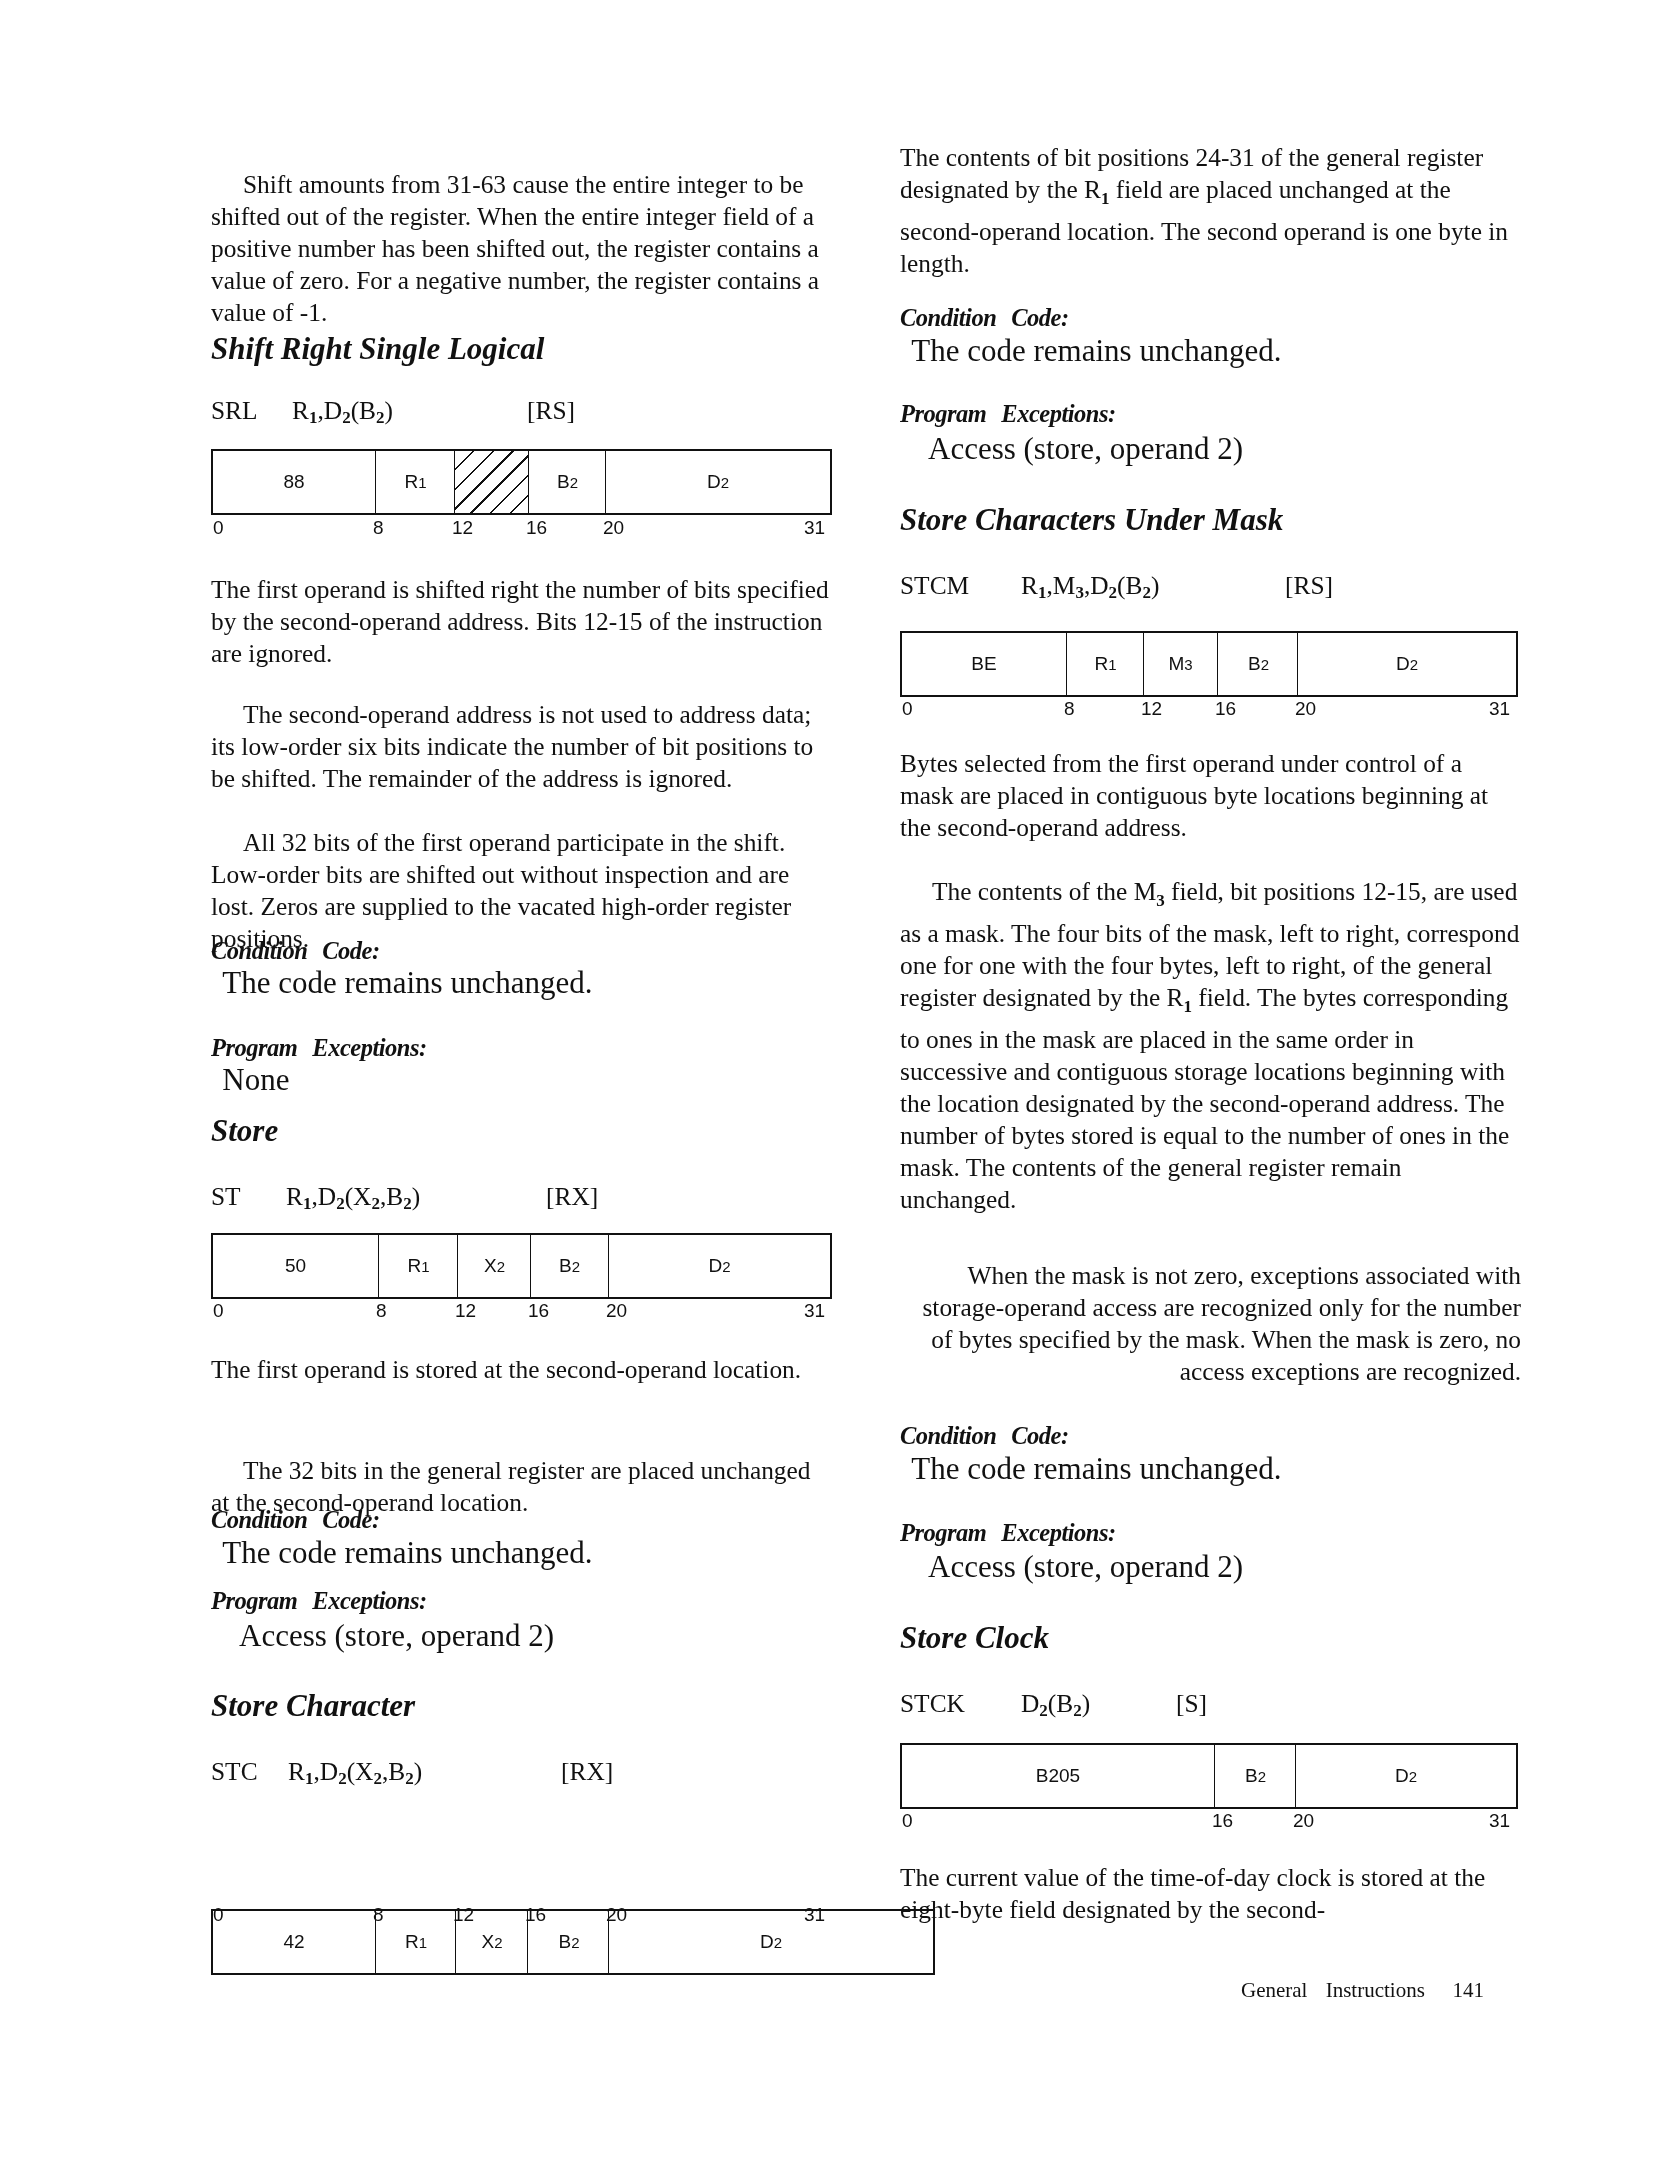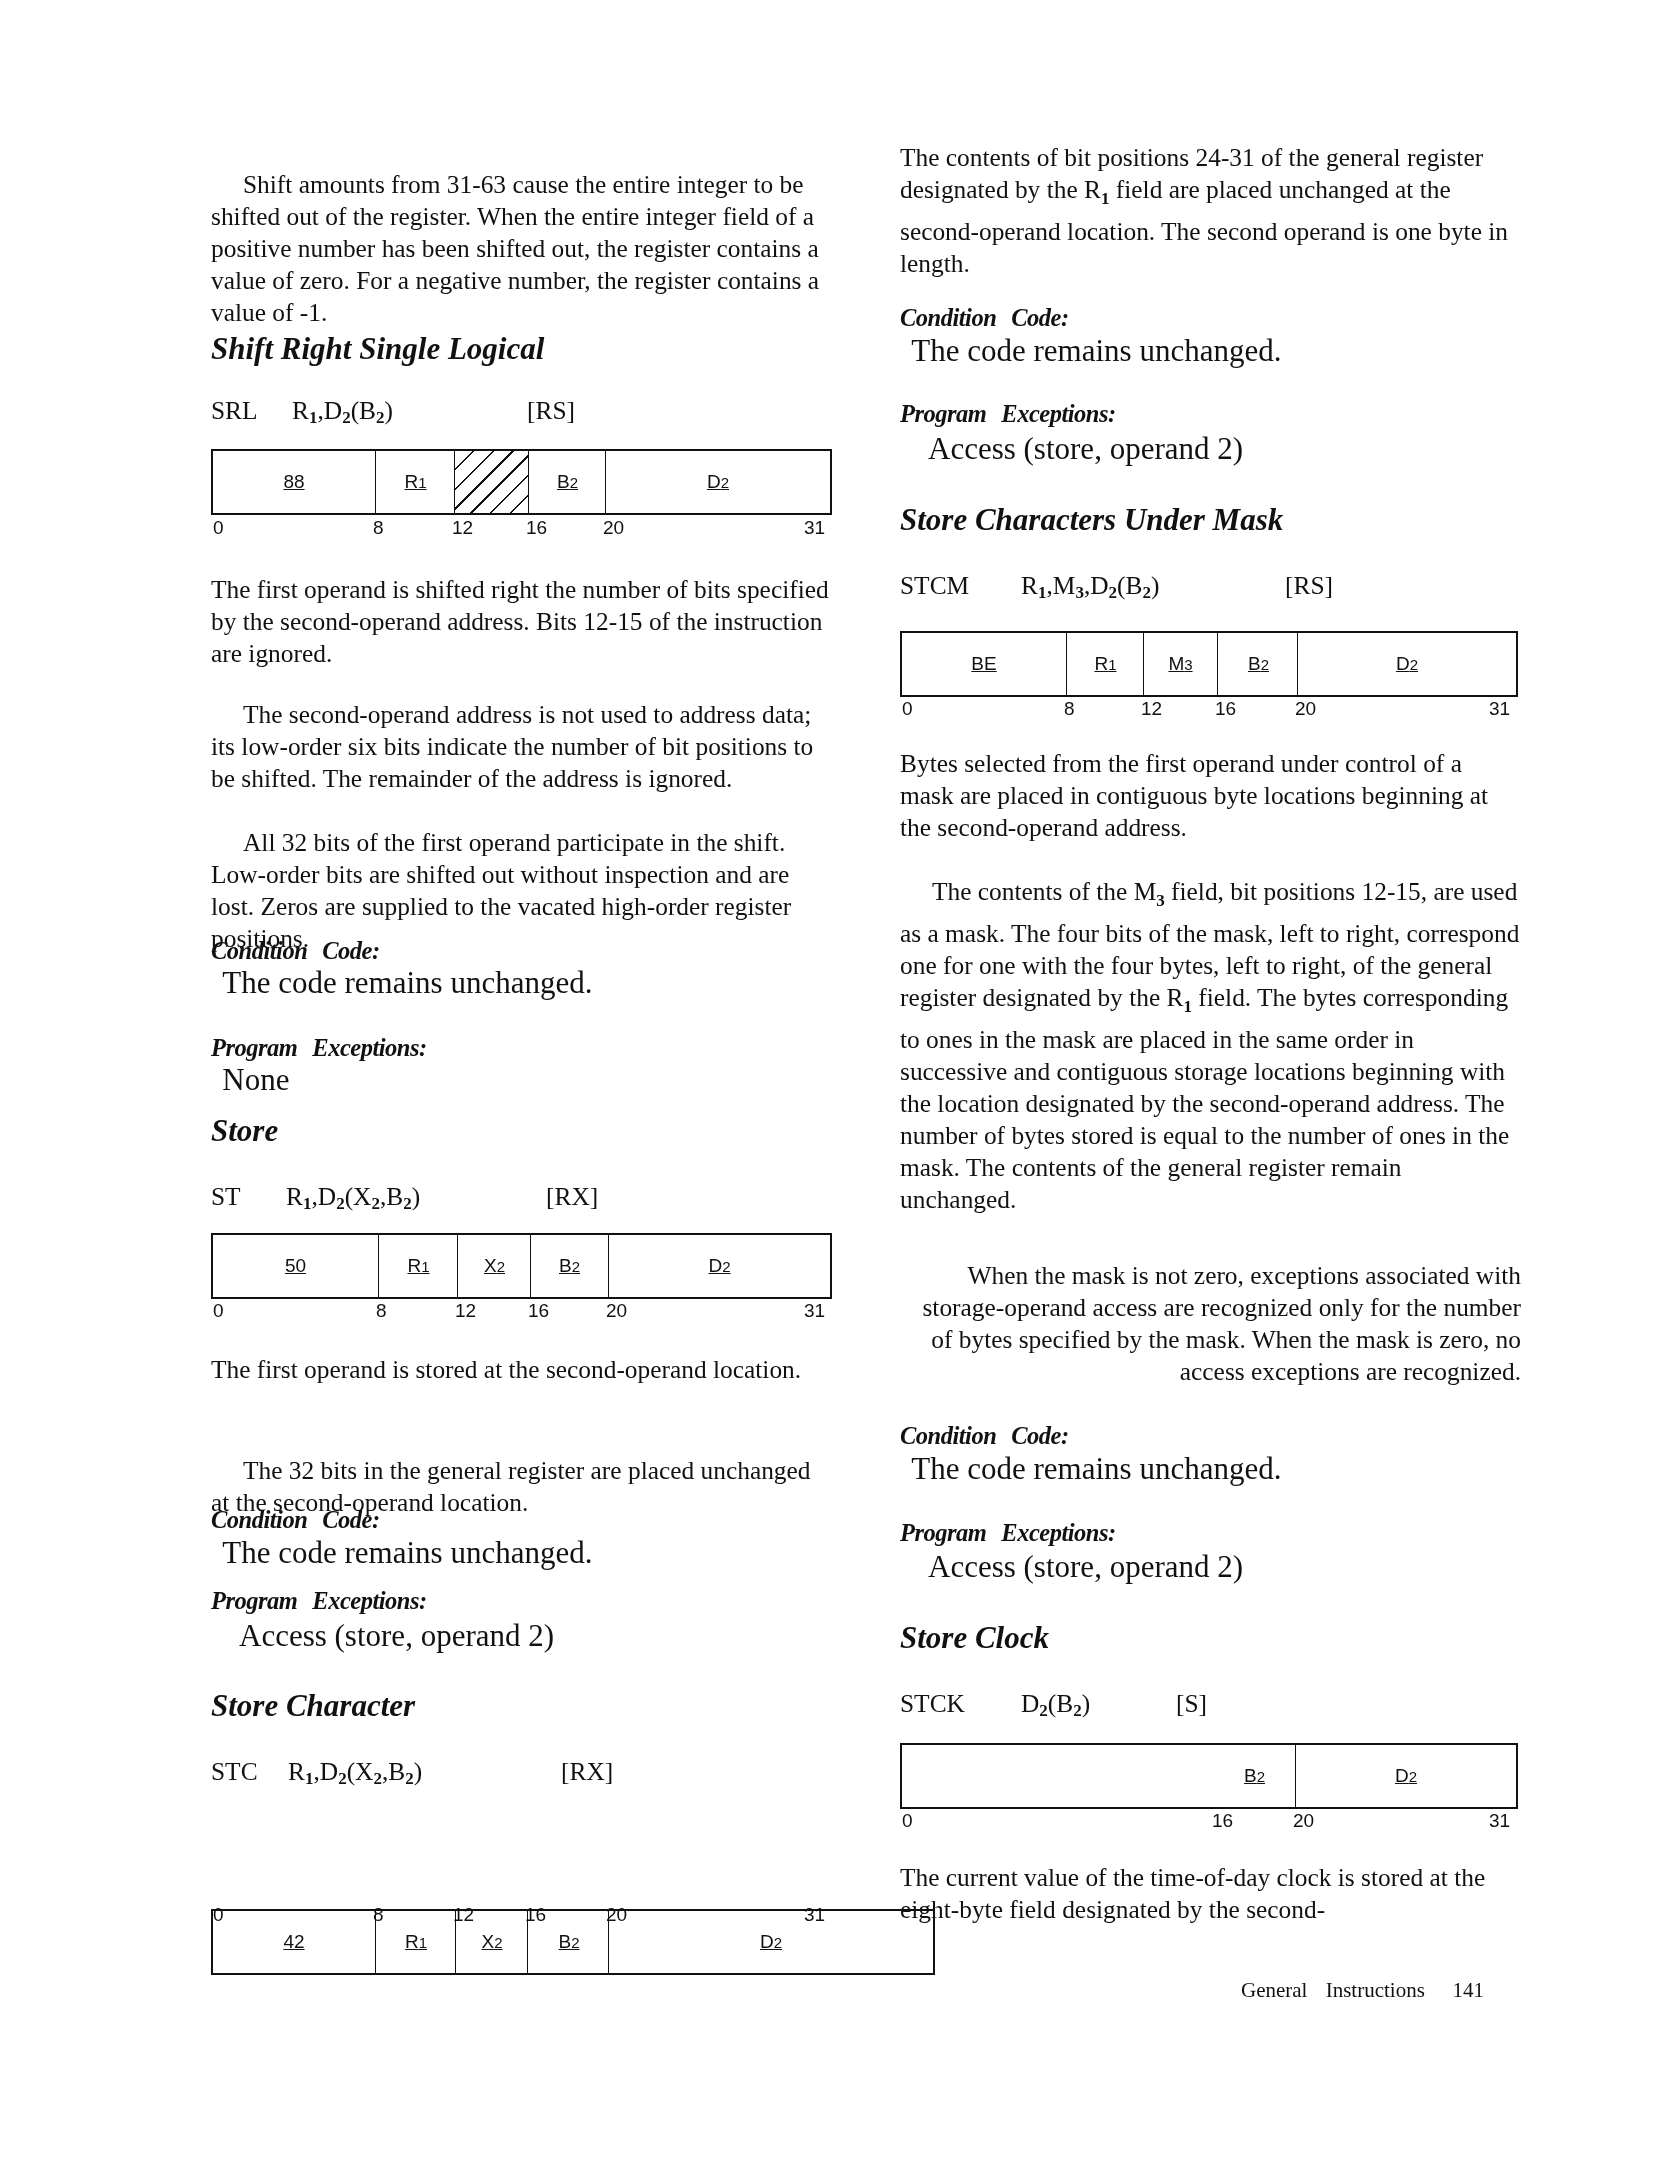--- a/index.html
+++ b/index.html
@@ -15,21 +15,21 @@
   .subhead { font-style: italic; font-weight: bold; font-size: 24.5px; line-height: 30px; letter-spacing: -0.5px; }
   .subhead .gap { display: inline-block; width: 15px; }
   .subtext { font-size: 31px; line-height: 32px; padding-left: 11.3px; }
   .subtext.exc { padding-left: 28px; }
   .syntax { font-size: 25.4px; line-height: 32px; white-space: nowrap; }
   .syntax span { display: inline-block; }
   .syntax sub { font-size: 17px; font-weight: bold; vertical-align: -3.8px; }
   .diagram { position: absolute; left: 0; height: 66px; border: 2.8px solid #111; box-sizing: border-box; }
   .field { position: absolute; top: 0; bottom: 0; border-left: 1.9px solid #111;
            font-family: "Liberation Sans", "DejaVu Sans", sans-serif; font-size: 19px;
-           display: flex; align-items: center; justify-content: center; text-decoration: underline; }
+           display: flex; align-items: center; justify-content: center; }
   .field:first-child { border-left: none; }
   .field sub { font-size: 15px; vertical-align: -5.6px; }
   .field.hatch {
     background: repeating-linear-gradient(135deg, #fff 0px, #fff 12.2px, #111 12.2px, #111 14px);
   }
   .ticks { position: absolute; left: 0; height: 24.5px;
            font-family: "Liberation Sans", "DejaVu Sans", sans-serif; font-size: 19px; }
   .tick { position: absolute; top: 0; }
   .footer { position: absolute; left: 1241px; top: 1978px; font-size: 21px; word-spacing: 13px; }
   .footer .num { margin-left: 9.4px; }
@@ -214,20 +214,21 @@
   <div class="subhead abs" style="top:1518px;"><span>Program</span><span class="gap"></span><span>Exceptions:</span></div>
   <div class="subtext exc abs" style="top:1551px;">Access (store, operand 2)</div>
 
   <h2 class="heading abs" style="top:1619px;">Store Clock</h2>
 
   <div class="syntax abs" style="top:1687px;">
     <span style="width:121px;">STCK</span><span style="width:155px;"><span>D</span><sub>2</sub><span>(B</span><sub>2</sub><span>)</span></span><span>[S]</span>
   </div>
 
   <div class="diagram" style="top:1743px;width:618px;">
+    <div class="field" style="left:0;width:312px;">B205</div>
     <div class="field" style="left:312px;width:81px;">
         <span>B</span>
         <sub>2</sub>
       </div>
     <div class="field" style="left:393px;right:0;">
         <span>D</span>
         <sub>2</sub>
       </div>
   </div>
   <div class="ticks" style="top:1810px;width:618px;">

